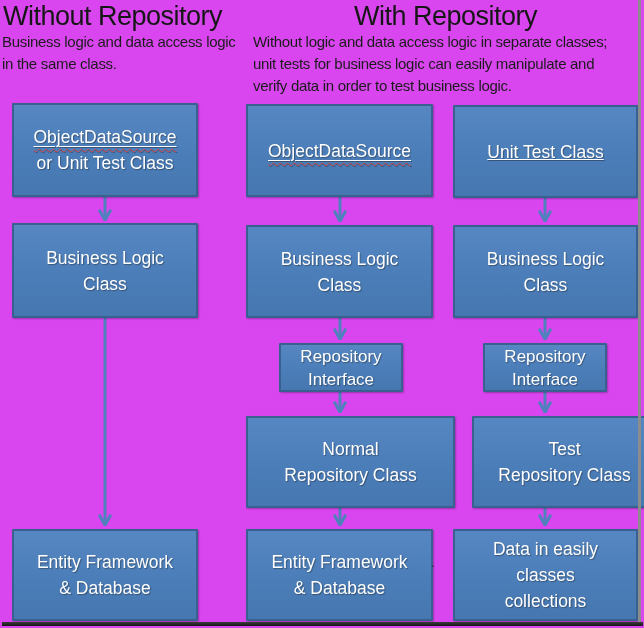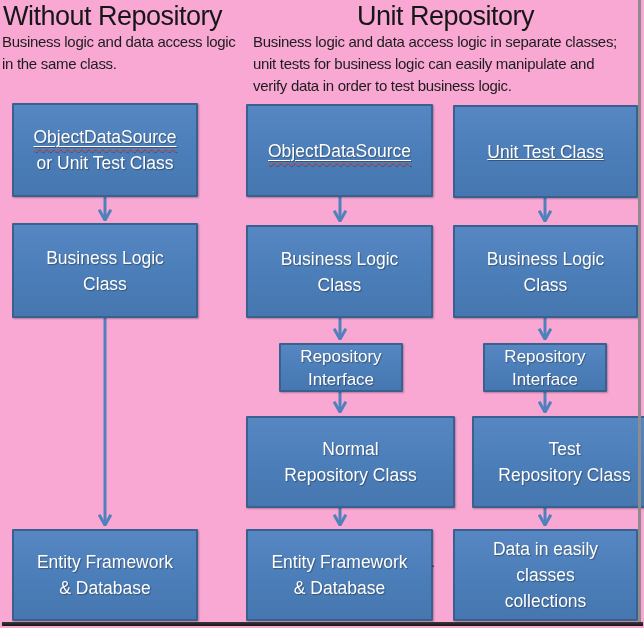--- a/index.html
+++ b/index.html
@@ -1,17 +1,17 @@
 <!DOCTYPE html>
 <html><head>
 <meta charset="utf-8">
 <style>
   html,body{margin:0;padding:0;background:#fff;}
   #stage{
-    position:relative;width:644px;height:628px;overflow:hidden;background:#f9a8d4;
+    position:relative;width:644px;height:628px;overflow:hidden;background:#d946ef;
     font-family:"Liberation Sans",sans-serif;
   }
   .heading{
     position:absolute;color:#161616;font-size:27px;font-weight:400;
     letter-spacing:-0.5px;white-space:nowrap;
   }
   .desc{
     position:absolute;color:#1c1c1c;font-size:15px;line-height:22px;
     letter-spacing:-0.3px;white-space:pre-line;
   }
@@ -33,25 +33,25 @@
   .frame-bottom{position:absolute;left:2px;top:622px;width:641px;height:4px;
     background:linear-gradient(180deg,#3a3a3a,#161616);}
   .stray{position:absolute;color:#333;font-size:15px;}
 </style>
 </head>
 <body>
 
 <div id="stage">
 
   <div class="heading" style="left:3px;top:1px;">Without Repository</div>
-  <div class="heading" style="left:253px;top:1px;width:385px;text-align:center;">Unit Repository</div>
+  <div class="heading" style="left:253px;top:1px;width:385px;text-align:center;">With Repository</div>
 
   <div class="desc" style="left:2px;top:31px;width:250px;">Business logic and data access logic
 in the same class.</div>
-  <div class="desc" style="left:253px;top:31px;width:392px;">Business logic and data access logic in separate classes;
+  <div class="desc" style="left:253px;top:31px;width:392px;">Without logic and data access logic in separate classes;
 unit tests for business logic can easily manipulate and
 verify data in order to test business logic.</div>
 
   <svg class="arrows" width="644" height="628" viewBox="0 0 644 628">
     <defs>
       <marker id="vhead" viewBox="0 0 12 12" refX="10" refY="6" markerUnits="userSpaceOnUse" markerWidth="14" markerHeight="14" orient="auto">
         <path d="M2,1 L11,6 L2,11" fill="none" stroke="#4f81bd" stroke-width="2.6"></path>
       </marker>
     </defs>
     <g stroke="#4f81bd" stroke-width="3">

